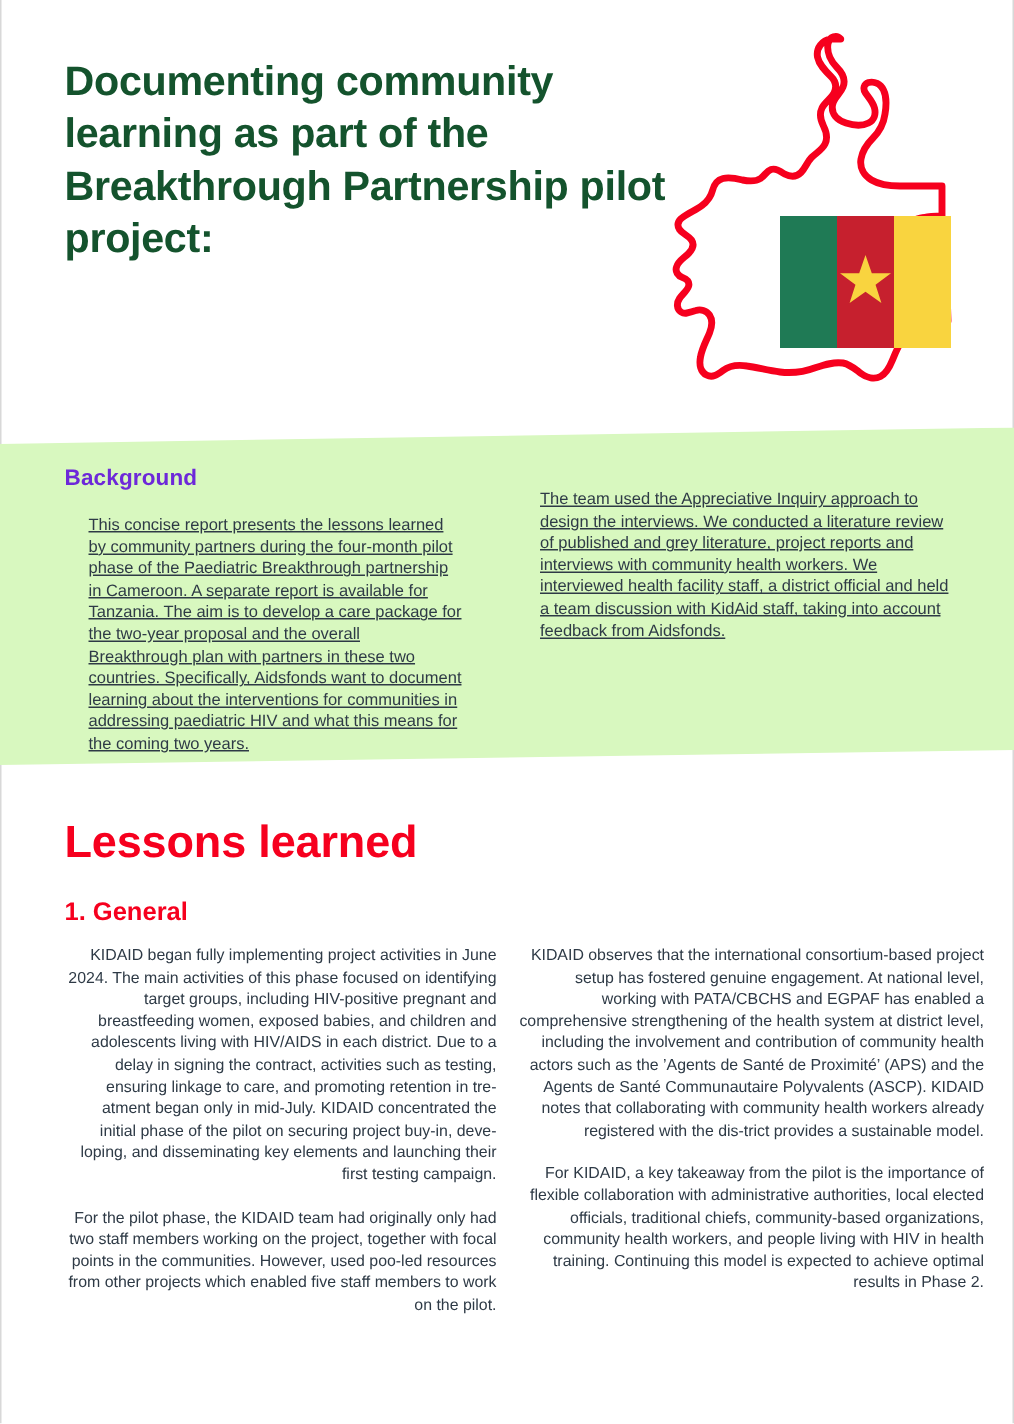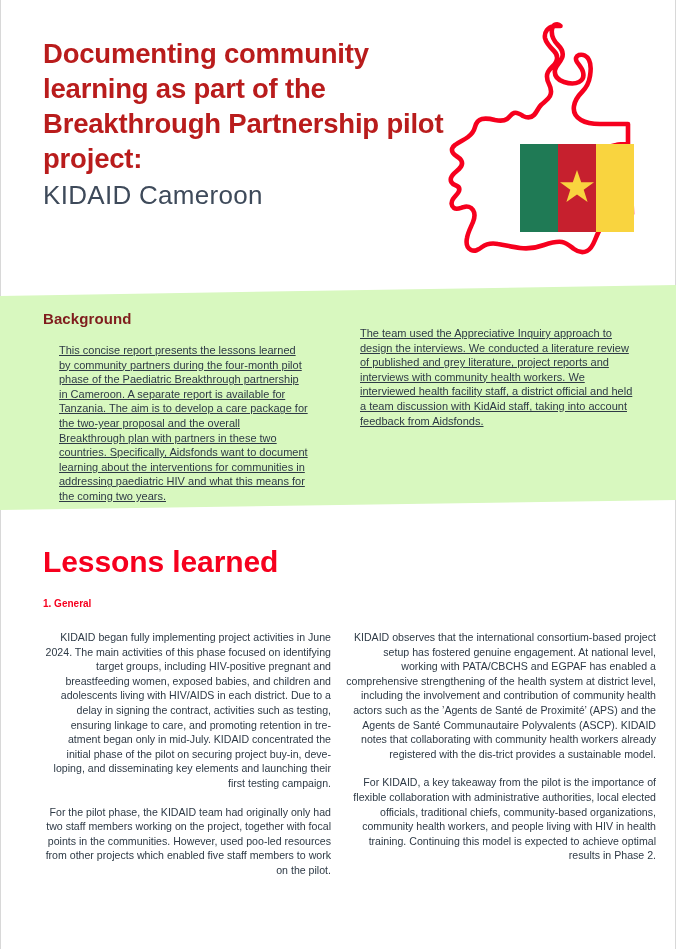--- a/index.html
+++ b/index.html
@@ -43,21 +43,21 @@
     height: 285px;
   }
 
   .title-block {
     position: absolute;
     left: 43px;
     top: 36px;
     width: 420px;
   }
   .title-main {
-    color: #b91c1c;
+    color: #14532d;
     font-size: 27.5px;
     line-height: 35px;
     font-weight: bold;
     letter-spacing: -0.2px;
     margin: 0;
   }
   .title-sub {
     color: #3E4A5A;
     font-size: 26px;
     line-height: 34px;
@@ -95,21 +95,21 @@
   }
 
   .col {
     position: absolute;
     top: 32px;
   }
   .col-left  { left: 43px;  width: 282px; }
   .col-right { left: 344px; width: 312px; }
 
   .band-heading {
-    color: #7f1d1d;
+    color: #6d28d9;
     font-size: 15px;
     font-weight: bold;
     margin: 0 0 14px 0;
     letter-spacing: 0.1px;
   }
   .band-body {
     color: #2E3A46;
     font-size: 11px;
     line-height: 14.6px;
     margin: 16px;
@@ -132,21 +132,21 @@
     font-size: 30px;
     font-weight: bold;
     letter-spacing: -0.1px;
   }
   .section-num {
     position: absolute;
     left: 43px;
     top: 68px;
     margin: 0;
     color: #F6001E;
-    font-size: 10px;
+    font-size: 17px;
     font-weight: bold;
   }
 
   .body-cols {
     position: absolute;
     top: 100px;
     left: 0;
     width: 676px;
   }
   .body-col {
@@ -170,21 +170,20 @@
 
 <div class="page">
 
   <div class="page-edge-left"></div>
   <div class="page-edge-right"></div>
 
   <div class="header">
 
     <div class="title-block">
       <h1 class="title-main">Documenting community learning as part of the Breakthrough Partnership pilot project:</h1>
-      <h2 class="title-sub">KIDAID Cameroon</h2>
     </div>
 
     <div class="map-art">
       <svg width="215" height="250" viewBox="0 0 215 250" xmlns="http://www.w3.org/2000/svg">
 
         <path d="M112.5 8
                  C 110 5, 105 6, 104 11
                  C 103 17, 106 23, 110 27
                  C 114 31, 116 35, 114 40
                  C 112 45, 108 47, 107 52

